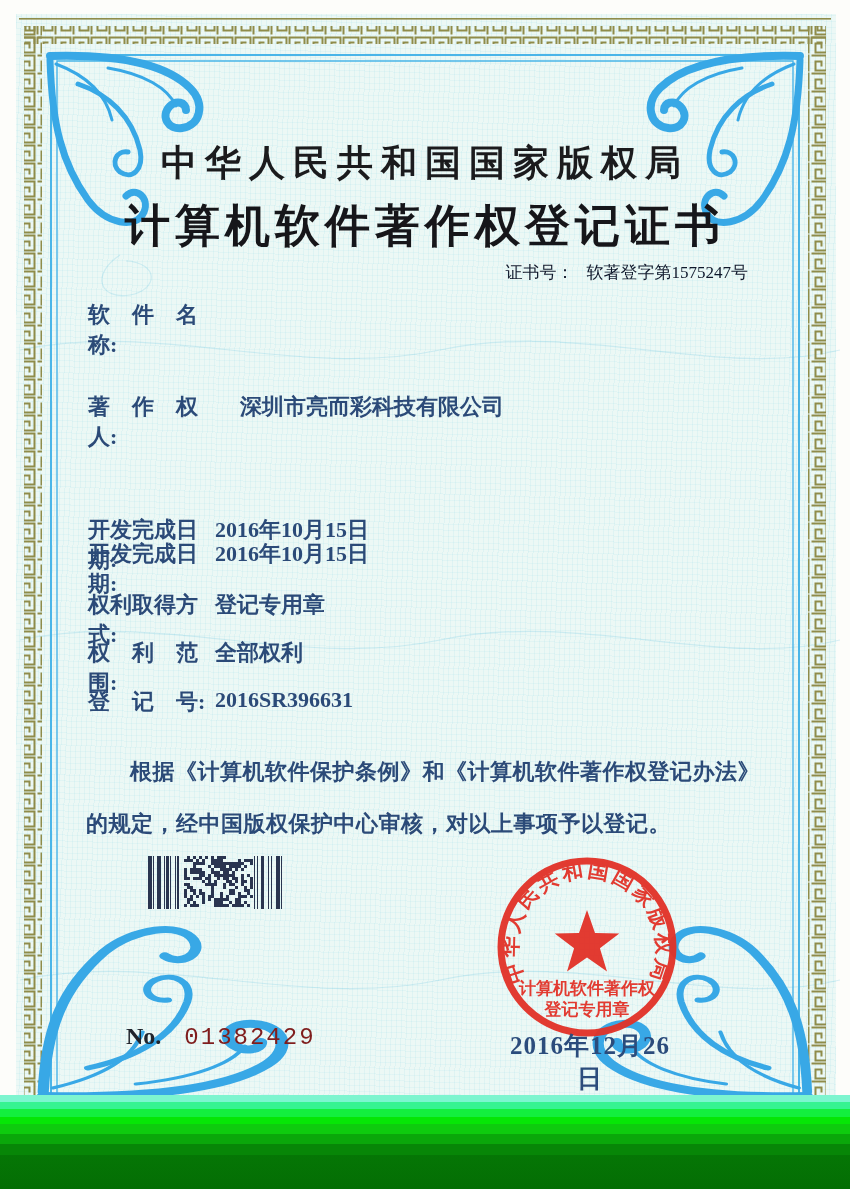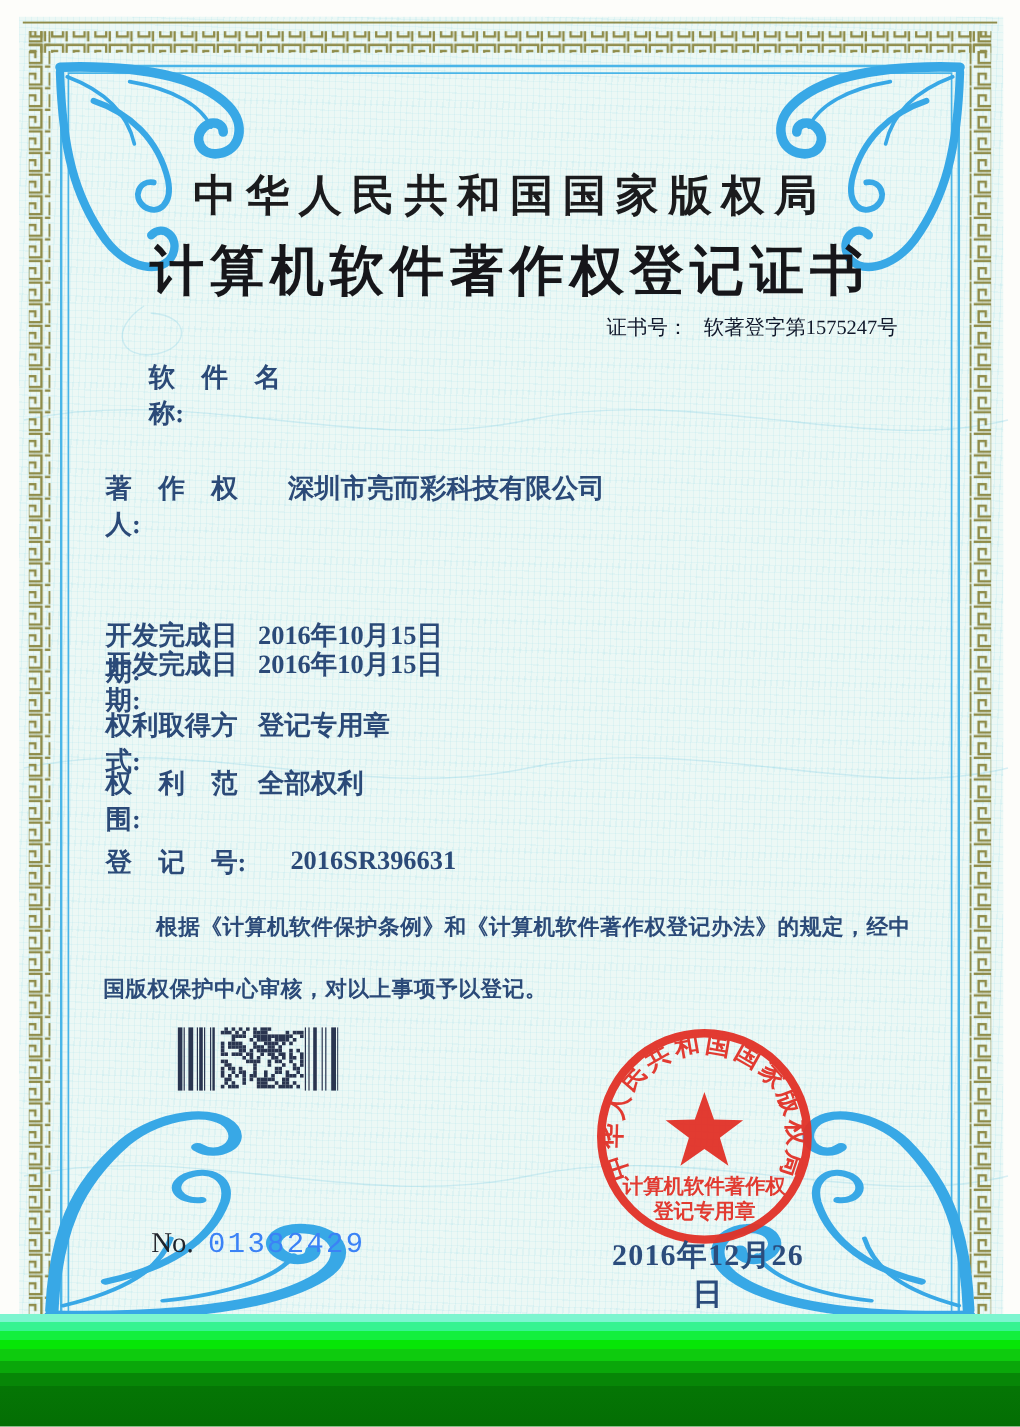--- a/index.html
+++ b/index.html
@@ -22,37 +22,37 @@
     font-size:45px;font-weight:bold;letter-spacing:5px;color:#16161a;z-index:2;}
   .cert-no{position:absolute;left:0;top:261px;width:748px;text-align:right;
     font-size:17px;color:#0f172a;z-index:2;}
   .cert-no .cv{margin-left:13px;}
 
   .row{position:absolute;left:88px;display:flex;align-items:flex-start;z-index:2;
     color:#2b4a78;font-size:22px;font-weight:bold;}
   .row .lbl{flex:0 0 auto;}
   .w152{width:152px;}
   .w127{width:127px;}
-  .r0{top:300px;margin-left:36px;} .r1{top:392px;} .r2{top:515px;} .r3{top:539px;}
-  .r4{top:590px;} .r5{top:638px;} .r6{top:704px;gap:27px;}
+  .r0{top:300px;} .r1{top:392px;} .r2{top:515px;} .r3{top:539px;}
+  .r4{top:590px;} .r5{top:638px;} .r6{top:687px;}
   .val div{line-height:32px;}
 
   .statement{position:absolute;left:86px;top:746px;width:678px;z-index:2;
-    font-size:18px;font-weight:bold;line-height:52px;color:#2b4a78;text-indent:44px;letter-spacing:.5px;}
+    font-size:22px;font-weight:bold;line-height:52px;color:#2b4a78;text-indent:44px;letter-spacing:.5px;}
 
   .barcode{position:absolute;left:148px;top:856px;width:134px;height:53px;z-index:2;}
 
   .seal{position:absolute;left:492px;top:852px;width:190px;height:190px;z-index:3;opacity:.95;}
   .seal-date{position:absolute;left:498px;top:1029px;width:184px;text-align:center;z-index:4;
     font-size:25px;font-weight:bold;color:#2b4c7c;letter-spacing:1px;}
 
   .serial{position:absolute;left:126px;top:1023px;z-index:2;}
-  .serial .sp{font-size:24px;color:#20242c;}
-  .serial .sn{font-family:"Liberation Mono",monospace;font-size:24px;color:#3b82f6;
-    letter-spacing:2px;margin-left:12px;}
+  .serial .sp{font-size:24px;color:#20242c;font-weight:bold;}
+  .serial .sn{font-family:"Liberation Mono",monospace;font-size:24px;color:#7f1d1d;
+    letter-spacing:2px;margin-left:23px;}
 
   .green-band{position:absolute;left:0;top:1095px;width:850px;height:94px;z-index:6;
     background:linear-gradient(180deg,
       #7df5cf 0px,#7df5cf 7px,
       #36f391 7px,#36f391 14px,
       #13ef3e 14px,#13ef3e 22px,
       #06e606 22px,#06e606 29px,
       #0ecb0e 29px,#0ecb0e 39px,
       #0aa70a 39px,#0aa70a 49px,
       #078607 49px,#078607 60px,

